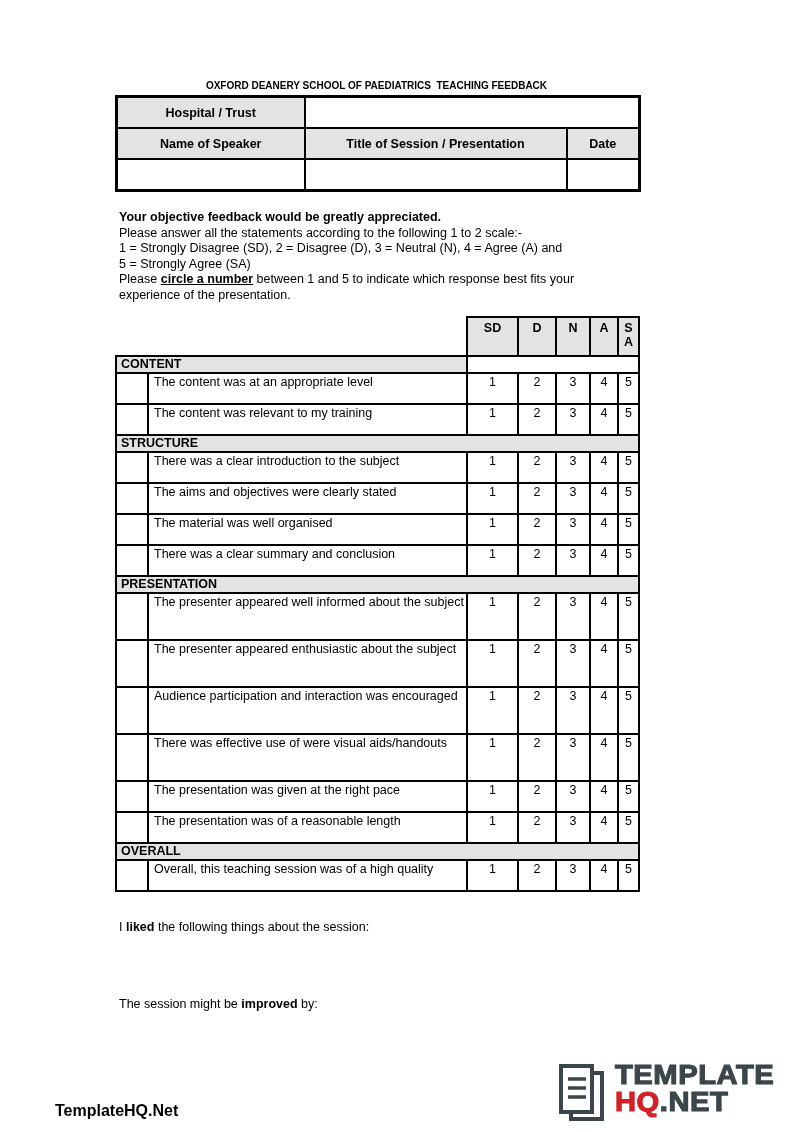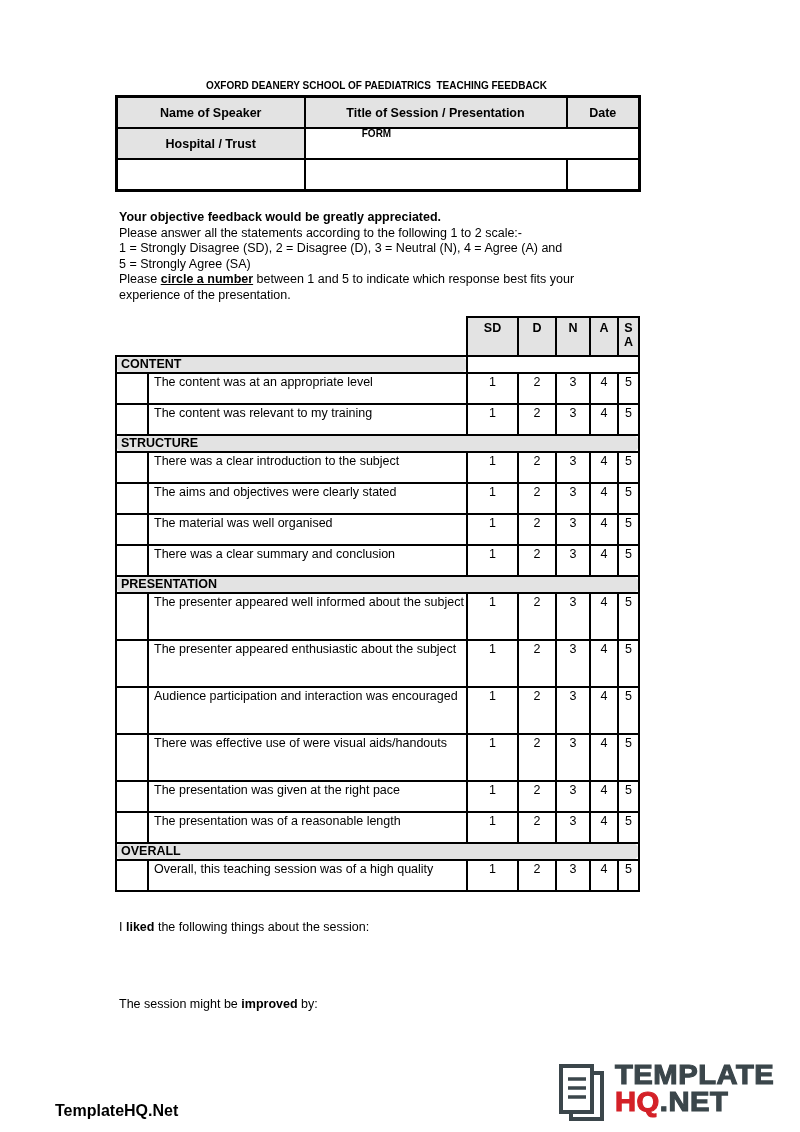--- a/index.html
+++ b/index.html
@@ -19,21 +19,21 @@
   .ratings td{border:2px solid #000;font-size:12.5px;vertical-align:top;padding:1px 2px;overflow:hidden;}
   .ratings td.spacer{border:none;background:transparent;}
   .ratings td.hdr{background:#e3e3e3;font-weight:bold;text-align:center;line-height:14px;padding-top:3px;}
   .ratings td.sa{word-break:break-all;}
   .ratings td.sec{background:#e3e3e3;font-weight:bold;padding-left:4px;line-height:13px;}
   .ratings td.sec-blank{background:#fff;}
   .ratings td.q{padding-left:5px;line-height:15px;}
   .ratings td.just{text-align:justify;}
   .ratings td.r{text-align:center;}
   .hdr-row td{height:33px;}
-  .sec-row td{height:12px;border-radius:8px;}
+  .sec-row td{height:12px;}
   .q-row td{height:27px;}
   .q2-row td{height:43px;}
 
   
   .prompt{position:absolute;left:119px;font-size:12.5px;}
   .prompt .emph{font-weight:bold;}
   .emph-inline{font-weight:bold;text-decoration:underline;}
 
   
   .instructions{position:absolute;left:119px;top:210px;width:523px;font-size:12.5px;line-height:15.5px;}
@@ -55,27 +55,27 @@
 </div>
 
 <table class="details">
   <colgroup>
       <col style="width:188px">
       <col style="width:262px">
       <col style="width:73px">
     </colgroup>
   <tbody>
       <tr>
+    <td class="lbl">Hospital / Trust</td>
+    <td colspan="2"></td>
+  </tr>
+  <tr>
     <td class="lbl">Name of Speaker</td>
     <td class="lbl">Title of Session / Presentation</td>
     <td class="lbl">Date</td>
-  </tr>
-  <tr>
-    <td class="lbl">Hospital / Trust</td>
-    <td colspan="2"></td>
   </tr>
   <tr>
     <td></td>
     <td></td>
     <td></td>
   </tr>
 </tbody>
   </table>
 
 <div class="instructions">

